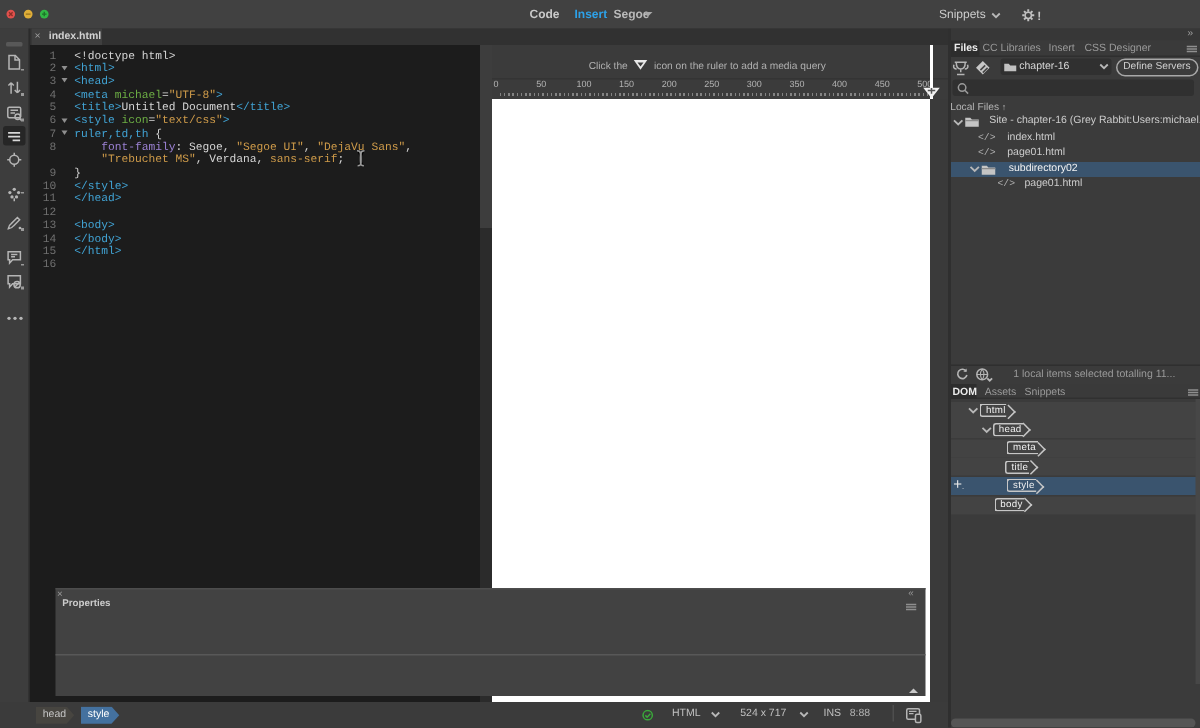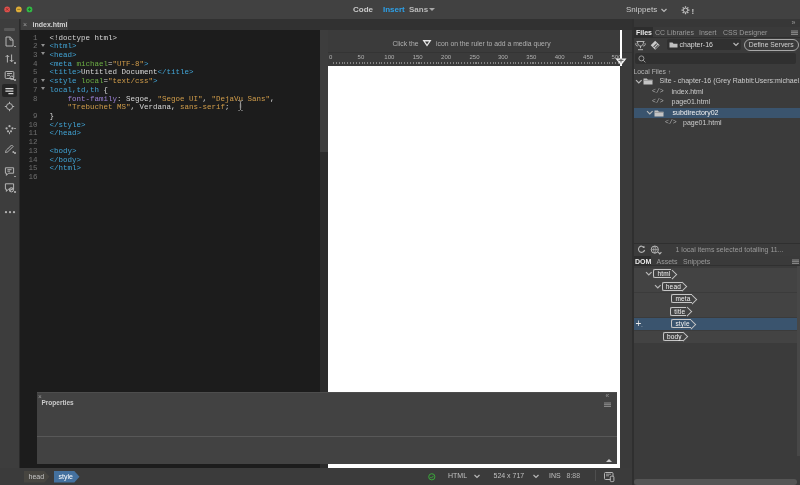--- a/index.html
+++ b/index.html
@@ -19,21 +19,21 @@
  <svg class="a" style="left:3px;top:6px" width="32" height="7">
   <circle cx="4.2" cy="3.4" r="2.9" fill="#e0504c"></circle>
       <path d="M3 2.2l2.4 2.4M5.4 2.2L3 4.6" stroke="#8c2f26" stroke-width=".9"></path>
   <circle cx="15.8" cy="3.4" r="2.9" fill="#dfae38"></circle>
       <path d="M14.2 3.4h3.2" stroke="#96701d" stroke-width=".9"></path>
   <circle cx="26.5" cy="3.4" r="2.9" fill="#32b845"></circle>
       <path d="M25 3.4h3M26.5 1.9v3" stroke="#1c7328" stroke-width=".9"></path>
  </svg>
  <span class="a" style="left:353px;top:5.2px;font-size:8px;font-weight:700;color:#c9c9c9">Code</span>
  <span class="a" style="left:383px;top:5.2px;font-size:8px;font-weight:700;color:#2da1e8">Insert</span>
- <span class="a" style="left:409px;top:5.2px;font-size:8px;font-weight:700;color:#b9b9b9">Sans</span>
+ <span class="a" style="left:409px;top:5.2px;font-size:8px;font-weight:700;color:#b9b9b9">Segoe</span>
  <div class="a" style="left:429px;top:8px;width:0;height:0;border-left:3.2px solid transparent;border-right:3.2px solid transparent;border-top:3.6px solid #a8a8a8"></div>
  <span class="a" style="left:626px;top:5px;font-size:8px;color:#cdcdcd">Snippets</span>
  <svg class="a" style="left:660px;top:7.5px" width="8" height="5">
       <path class="chev" d="M1.5 1l2.5 2.5L6.5 1" stroke="#9a9a9a"></path>
     </svg>
  <svg class="a" style="left:680px;top:4.5px" width="18" height="11">
   <circle cx="5.5" cy="5.2" r="2.1" stroke="#c0c0c0" fill="none"></circle>
   <g stroke="#c0c0c0" stroke-width="1.3">
         <path d="M5.5 1.2v1.6M5.5 7.6v1.6M1.5 5.2h1.6M7.9 5.2h1.6M2.7 2.4l1.1 1.1M8.3 8l-1.1-1.1M2.7 8l1.1-1.1M8.3 2.4L7.2 3.5"></path>
       </g>
@@ -138,22 +138,22 @@
 16</pre>
  <div class="a" style="left:21.3px;top:13.7px;width:0;height:0;border-left:2.7px solid transparent;border-right:2.7px solid transparent;border-top:3.6px solid #8f8f8f"></div>
  <div class="a" style="left:21.3px;top:22.4px;width:0;height:0;border-left:2.7px solid transparent;border-right:2.7px solid transparent;border-top:3.6px solid #8f8f8f"></div>
  <div class="a" style="left:21.3px;top:48.6px;width:0;height:0;border-left:2.7px solid transparent;border-right:2.7px solid transparent;border-top:3.6px solid #8f8f8f"></div>
  <div class="a" style="left:21.3px;top:57.3px;width:0;height:0;border-left:2.7px solid transparent;border-right:2.7px solid transparent;border-top:3.6px solid #8f8f8f"></div>
  <pre class="a mono" style="left:29.5px;top:3.5px;font-size:7.5px;line-height:8.72px">&lt;!doctype html&gt;
 <span class="t">&lt;html&gt;</span>
 <span class="t">&lt;head&gt;</span>
 <span class="t">&lt;meta</span> <span class="g">michael</span>=<span class="o">"UTF-8"</span><span class="t">&gt;</span>
 <span class="t">&lt;title&gt;</span>Untitled Document<span class="t">&lt;/title&gt;</span>
-<span class="t">&lt;style</span> <span class="g">local</span>=<span class="o">"text/css"</span><span class="t">&gt;</span>
-<span class="t">local,td,th</span> {
+<span class="t">&lt;style</span> <span class="g">icon</span>=<span class="o">"text/css"</span><span class="t">&gt;</span>
+<span class="t">ruler,td,th</span> {
     <span class="p">font-family</span>: Segoe, <span class="o">"Segoe UI"</span>, <span class="o">"DejaVu Sans"</span>,
     <span class="o">"Trebuchet MS"</span>, Verdana, <span class="o">sans-serif</span>;
 }
 <span class="t">&lt;/style&gt;</span>
 <span class="t">&lt;/head&gt;</span>
 
 <span class="t">&lt;body&gt;</span>
 <span class="t">&lt;/body&gt;</span>
 <span class="t">&lt;/html&gt;</span>
 </pre>

